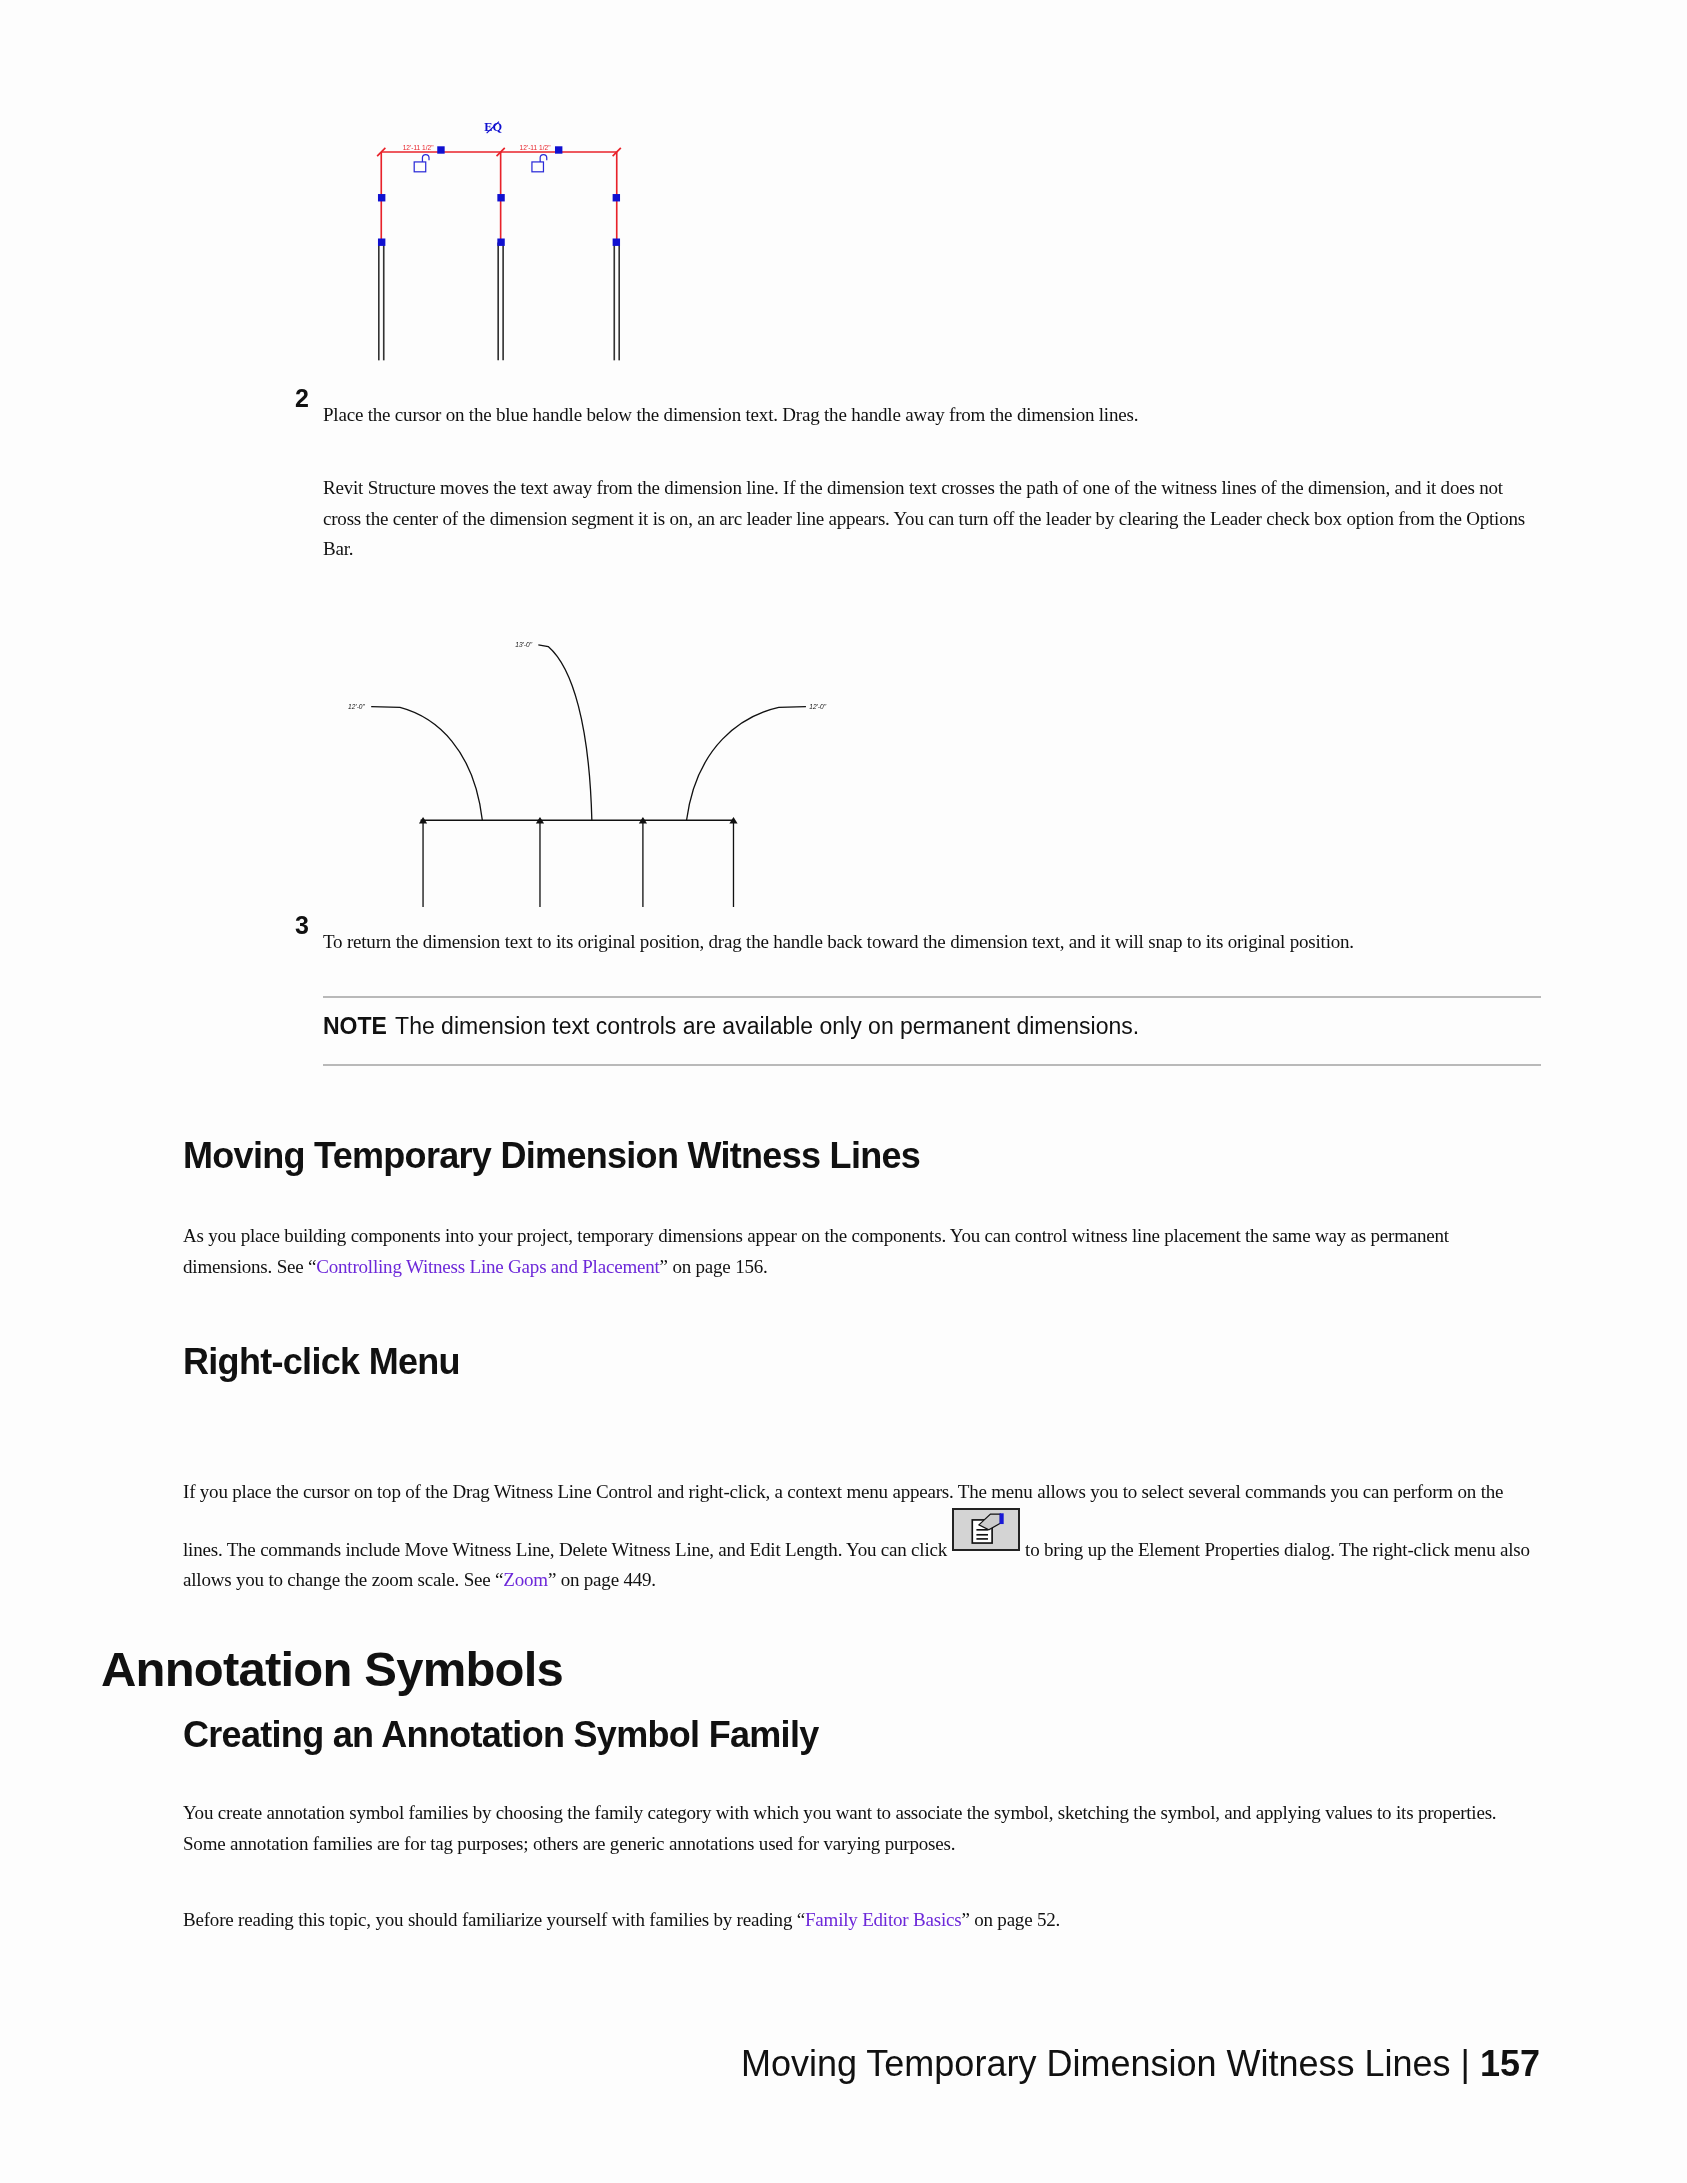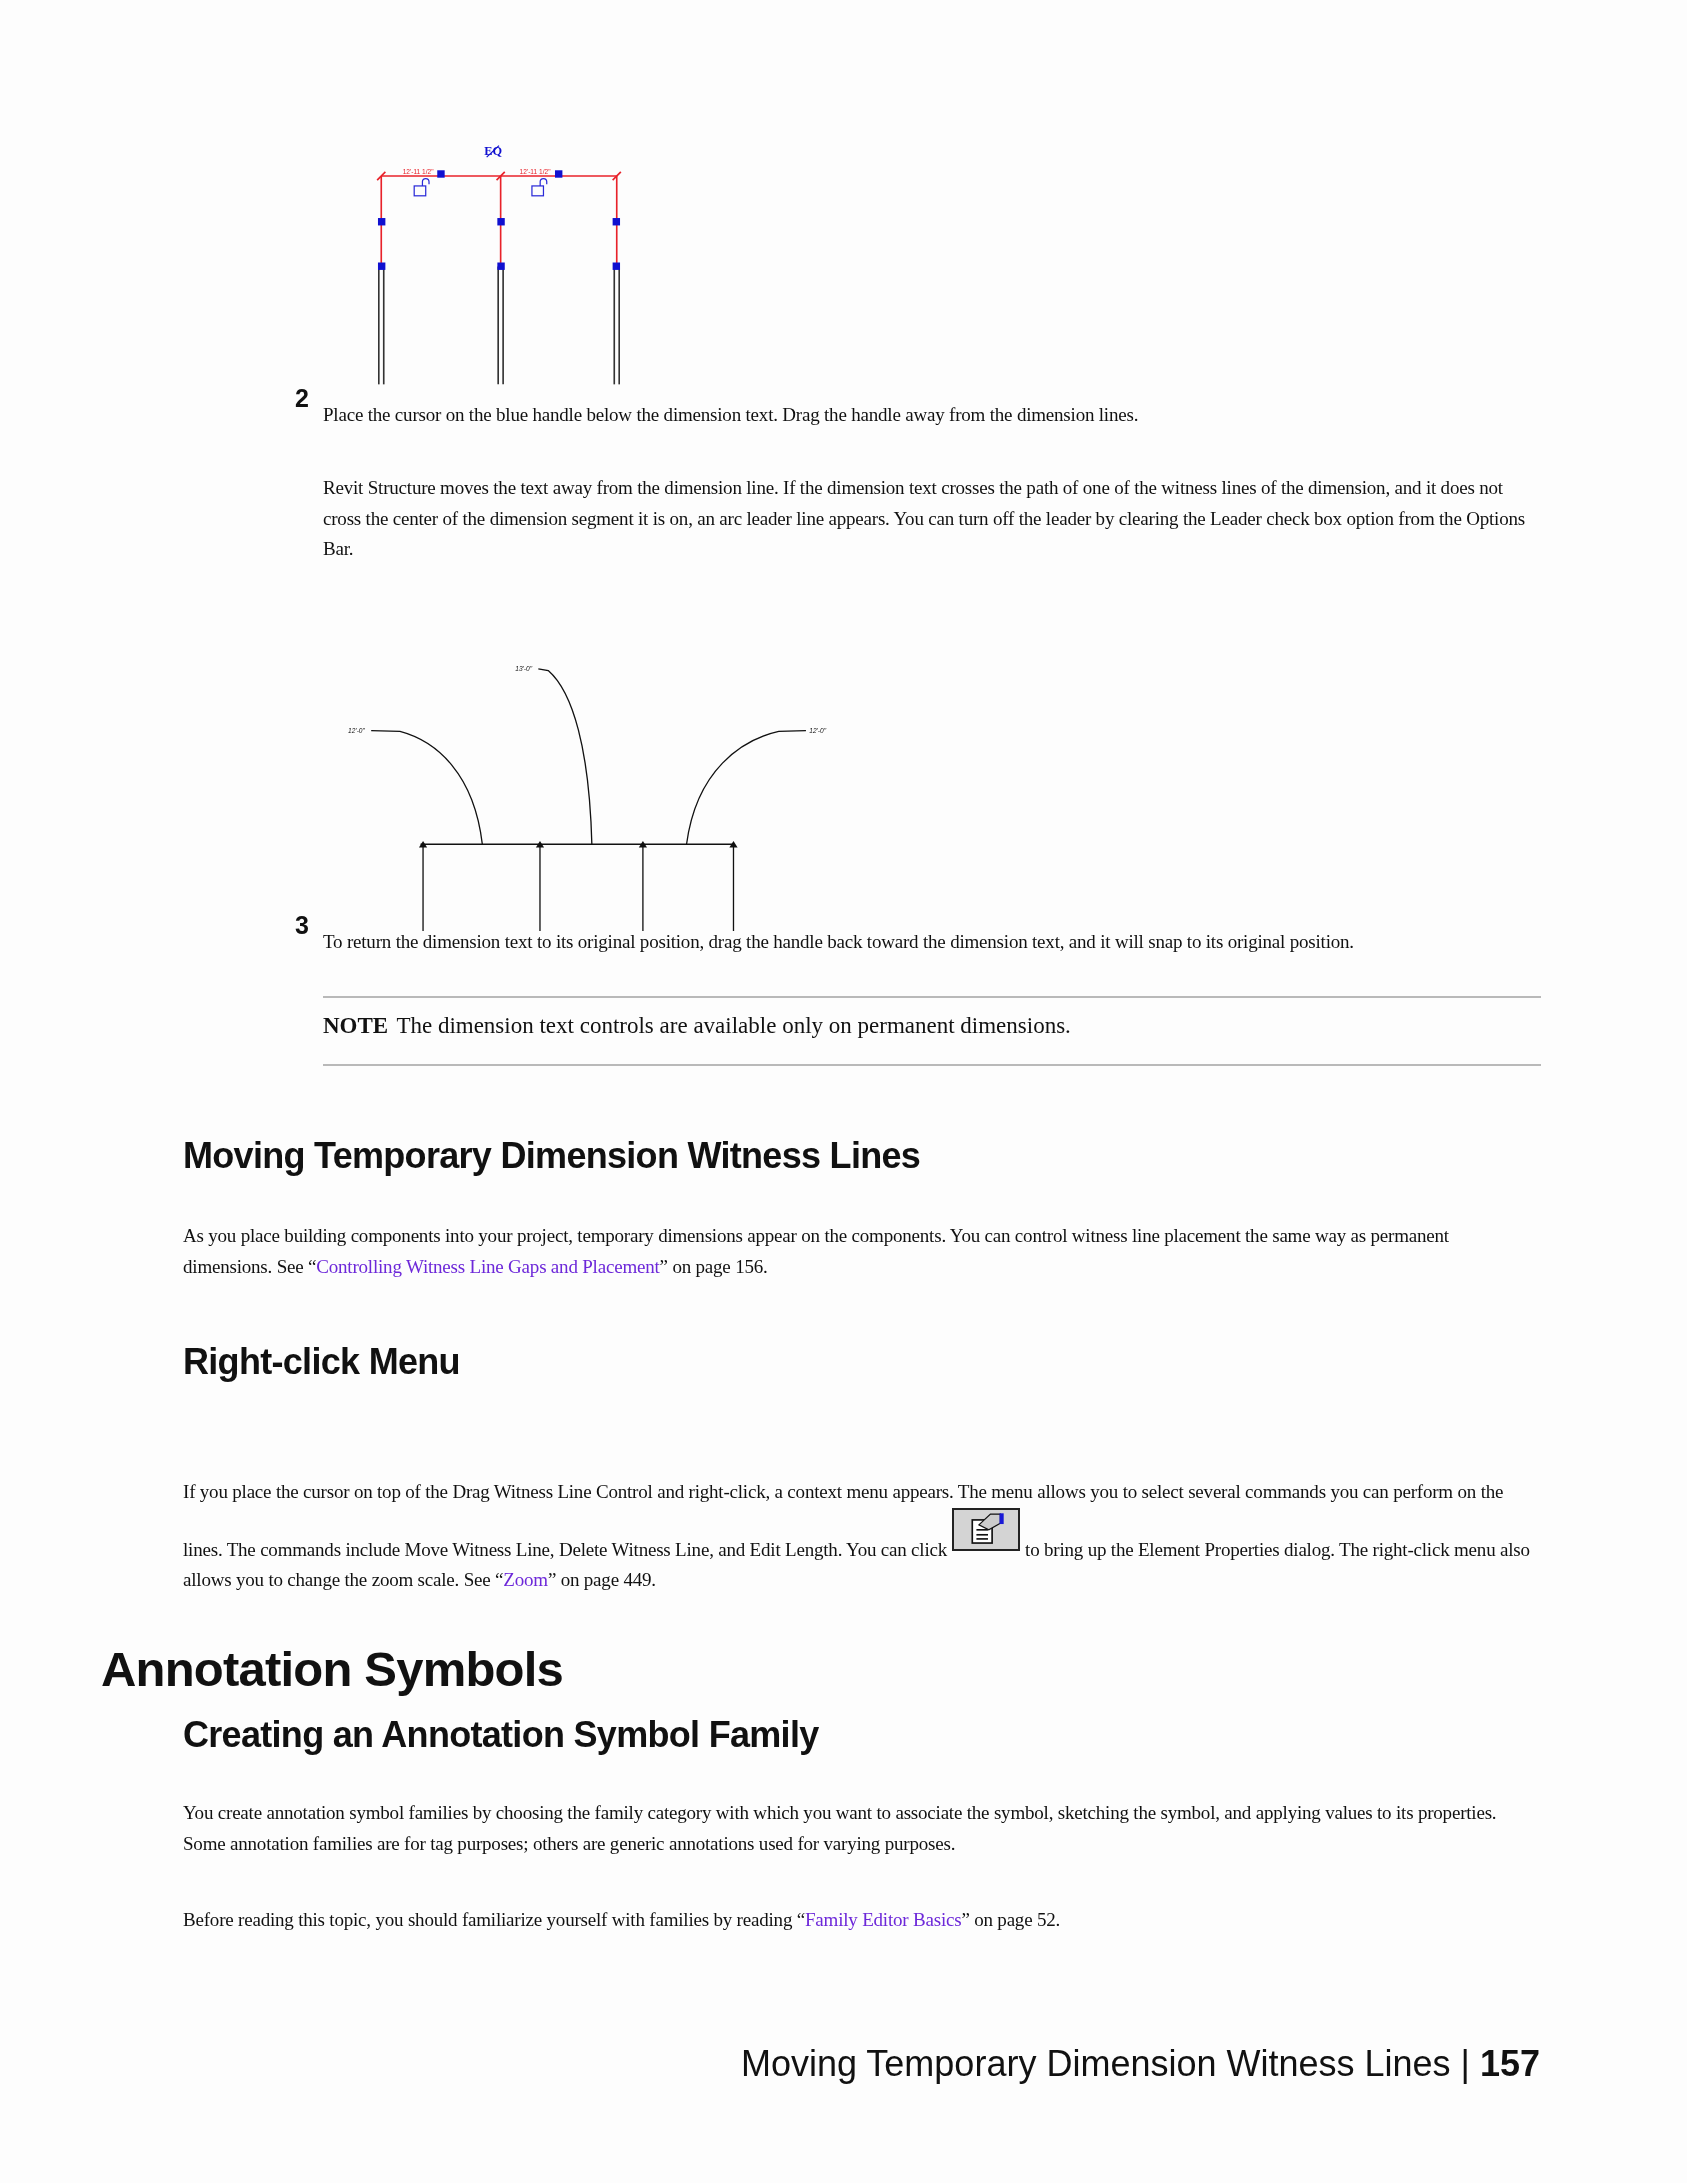--- a/index.html
+++ b/index.html
@@ -1,25 +1,25 @@
 <!DOCTYPE html>
 <html style="font-size:13px"><head>
 <meta charset="utf-8">
 <style>
   html,body{margin:0;padding:0;background:#fdfdfd;}
   body{width:1687px;height:2183px;position:relative;overflow:hidden;color:#111;}
-  .fig{position:absolute;margin-top:24px;}
+  .fig{position:absolute;}
   .step-num{position:absolute;left:295px;font-family:"Liberation Sans",sans-serif;font-weight:bold;font-size:25px;}
   .para{position:absolute;left:323px;width:1218px;font-family:"Liberation Serif",serif;font-size:19px;line-height:30.5px;letter-spacing:-0.2px;margin-top:16px;}
   .para.wide{left:183px;width:1358px;}
   .link{color:#6d28d9;}
   .h2{position:absolute;left:183px;font-family:"Liberation Sans",sans-serif;font-weight:bold;font-size:36px;letter-spacing:-0.7px;}
   .h1{position:absolute;left:101px;font-family:"Liberation Sans",sans-serif;font-weight:bold;font-size:49px;letter-spacing:-0.8px;}
   .rule{position:absolute;left:323px;width:1218px;height:1.6px;background:#b9b9b9;}
-  .note{position:absolute;left:323px;top:1013px;font-family:Liberation Serif, serif;font-size:23px;}
+  .note{position:absolute;left:323px;top:1013px;font-family:Liberation Sans, sans-serif;font-size:23px;}
   .note b{font-weight:bold;margin-right:8.2px;}
   .inline-btn{display:inline-block;width:68px;height:43px;vertical-align:5px;box-sizing:border-box;border:2.5px solid #222;background:#d4d4d4;margin:0 5px;position:relative;}
   .footer{position:absolute;right:147px;top:2043px;font-family:"Liberation Sans",sans-serif;font-size:36px;}
   .footer .sep{margin:0 10px;}
   .footer .pg{font-weight:bold;}
 </style>
 </head>
 <body>
 
 <div class="fig" style="left:363px;top:115px;width:272px;height:247px;">

